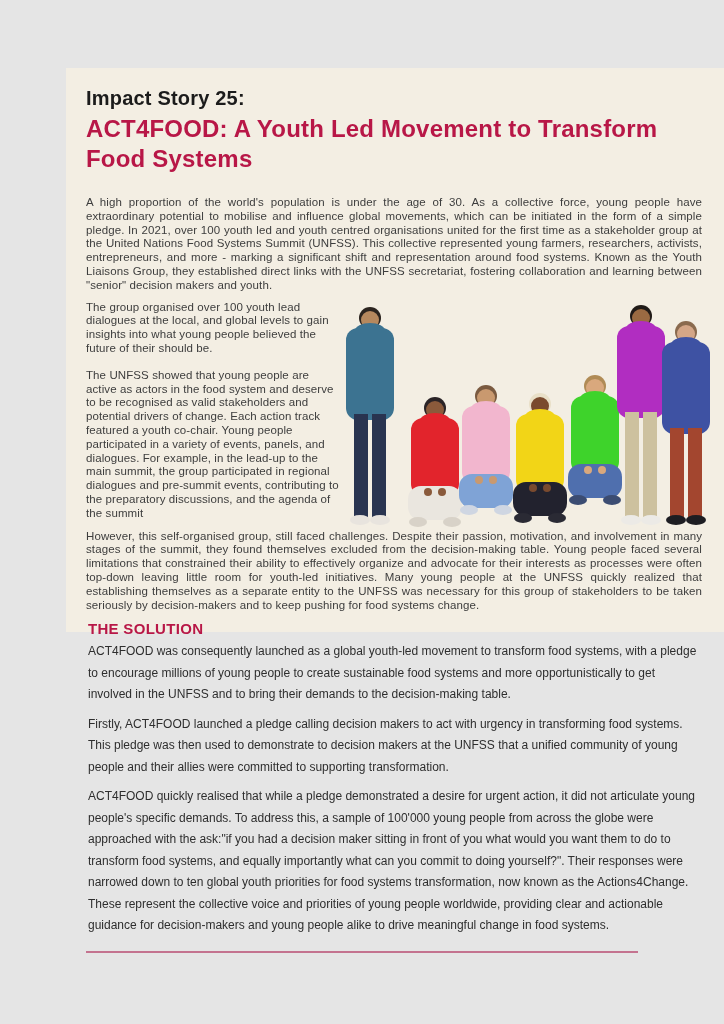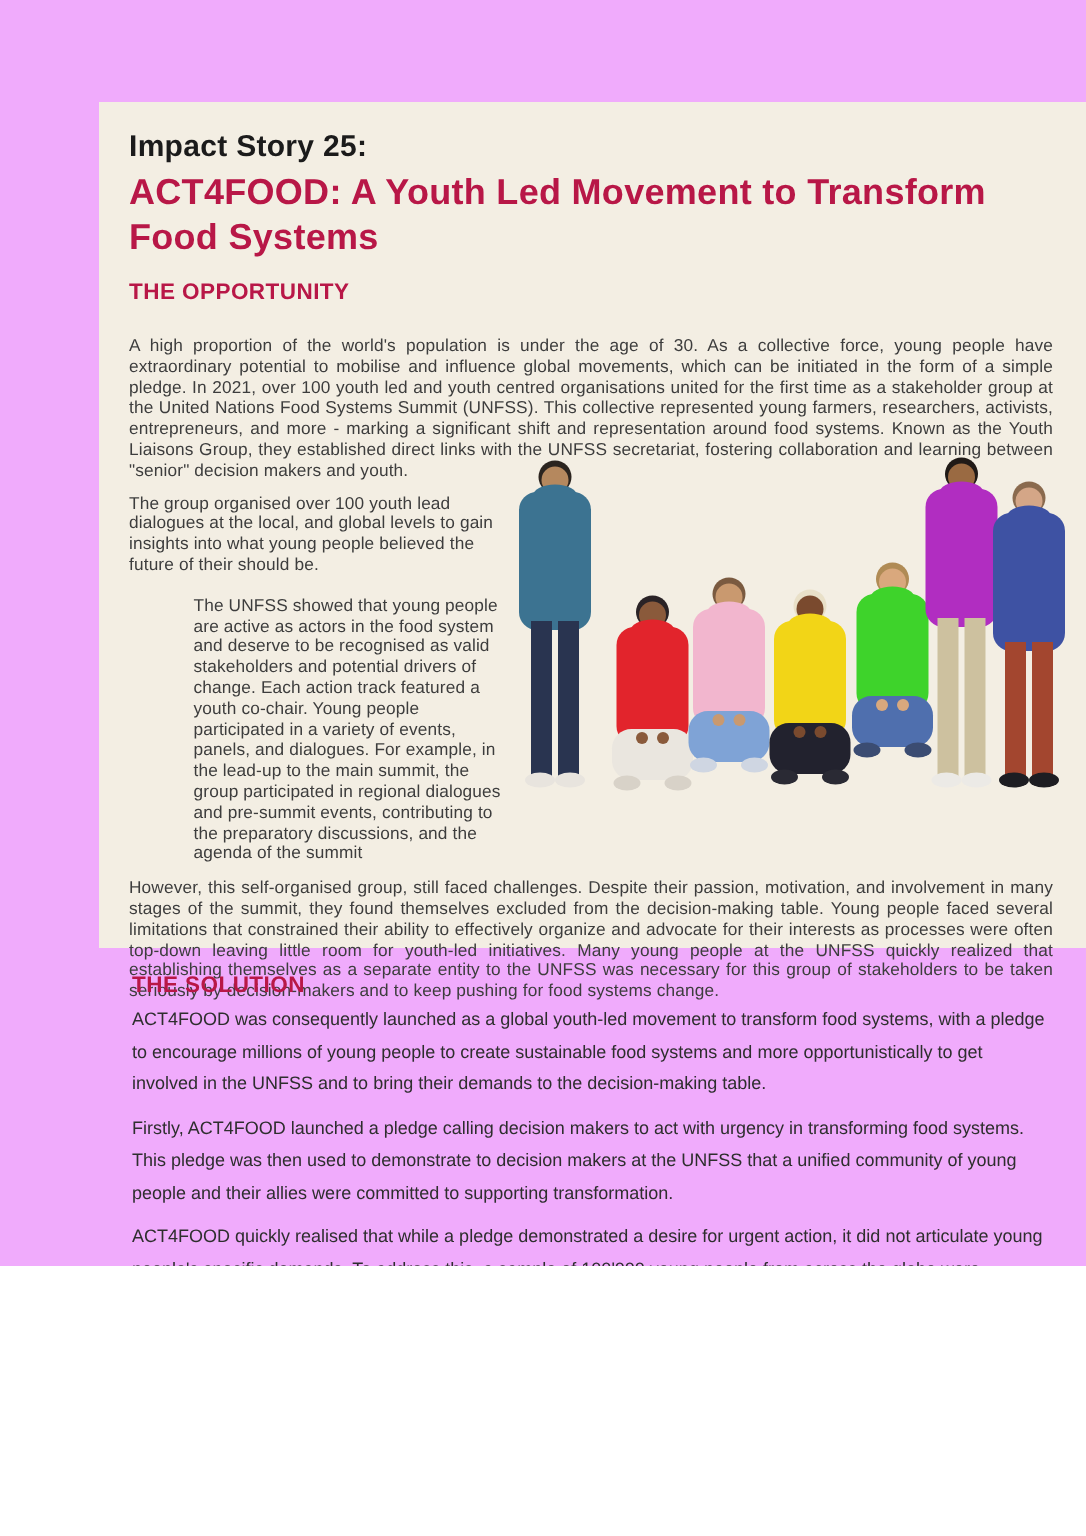--- a/index.html
+++ b/index.html
@@ -1,58 +1,57 @@
 <!DOCTYPE html>
 <html><head>
 <meta charset="utf-8">
 <style>
   * { margin:0; padding:0; box-sizing:border-box; }
   html,body { width:724px; height:1024px; background:#ffffff;
     font-family:"Liberation Sans","DejaVu Sans",sans-serif; }
-  .page { position:relative; width:724px; height:844px; background:#f0abfc; overflow:hidden; }
+  .page { position:relative; width:724px; height:1024px; background:#e5e5e5; overflow:hidden; }
 
   .panel { position:absolute; left:66px; top:68px; width:658px; height:564px;
     background:#f3eee3; padding:16px 22px 0 20px; }
 
   .title-black { font-size:20px; font-weight:bold; color:#1b1b1b; line-height:28px; letter-spacing:.2px; }
   .title-red { font-size:24px; font-weight:bold; color:#b81747; line-height:30px; letter-spacing:.2px;
     margin-top:2px; width:600px; }
 
   .section-heading { font-size:15px; font-weight:bold; color:#b81747; letter-spacing:.3px; }
   .opportunity-heading { margin-top:12px; }
 
   .body-sm { font-size:11.5px; line-height:13.8px; color:#3d3d3d; letter-spacing:.1px; }
   .intro { margin-top:22px; text-align:justify; }
 
   .two-col { display:flex; margin-top:8px; }
   .left-col { width:256px; }
-  .left-col p + p { margin-top:13px;margin-left:43px; }
+  .left-col p + p { margin-top:13px; }
 
   .photo-box { position:absolute; left:272px; top:228px; width:384px; height:240px; }
   .photo-box svg { width:100%; height:100%; display:block; }
 
   .challenge { text-align:justify; margin-top:9px; }
 
-  .solution { position:absolute; left:88px; top:648px; width:614px; }
+  .solution { position:absolute; left:88px; top:620px; width:614px; }
   .solution .body-lg { font-size:12px; line-height:21.5px; color:#2e2e2e; margin-top:4px; }
   .solution .body-lg + .body-lg { margin-top:8px; }
 
   .divider { position:absolute; left:86px; top:951px; width:552px; height:2px; background:#c4738f; }
 </style>
 </head>
 <body>
 
 <div class="page">
 
   <div class="panel">
 
     <div class="title-black">Impact Story 25:</div>
     <div class="title-red">ACT4FOOD: A Youth Led Movement to Transform Food Systems</div>
 
-    <div class="section-heading opportunity-heading">THE OPPORTUNITY</div>
 
     <p class="body-sm intro">A high proportion of the world's population is under the age of 30. As a collective force, young people have extraordinary potential to mobilise and influence global movements, which can be initiated in the form of a simple pledge. In 2021, over 100 youth led and youth centred organisations united for the first time as a stakeholder group at the United Nations Food Systems Summit (UNFSS). This collective represented young farmers, researchers, activists, entrepreneurs, and more - marking a significant shift and representation around food systems. Known as the Youth Liaisons Group, they established direct links with the UNFSS secretariat, fostering collaboration and learning between "senior" decision makers and youth.</p>
 
     <div class="two-col">
       <div class="left-col">
         <p class="body-sm">The group organised over 100 youth lead dialogues at the local, and global levels to gain insights into what young people believed the future of their should be.</p>
         <p class="body-sm">The UNFSS showed that young people are active as actors in the food system and deserve to be recognised as valid stakeholders and potential drivers of change. Each action track featured a youth co-chair. Young people participated in a variety of events, panels, and dialogues. For example, in the lead-up to the main summit, the group participated in regional dialogues and pre-summit events, contributing to the preparatory discussions, and the agenda of the summit</p>
       </div>
     </div>
 

